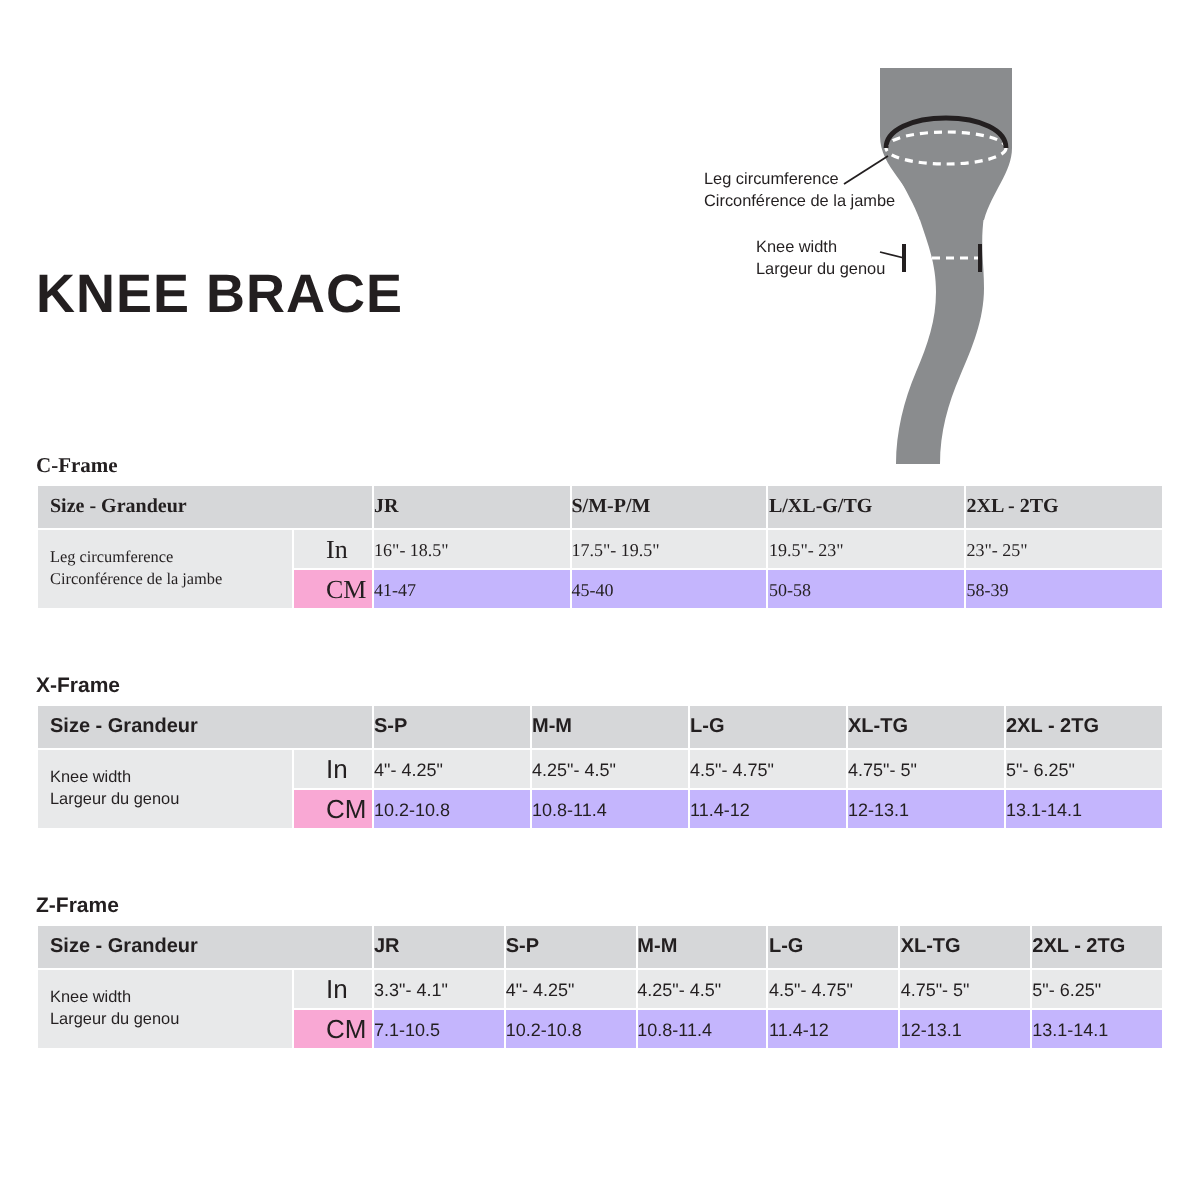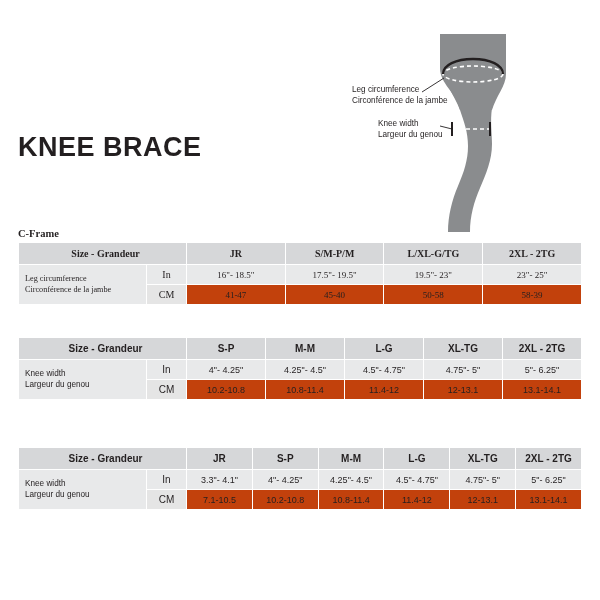--- a/index.html
+++ b/index.html
@@ -67,57 +67,58 @@
   .tbl-wrap { position: absolute; left: 18px; width: 564px; }
   table {
     border-collapse: collapse;
     width: 564px;
     table-layout: fixed;
   }
   td, th {
     border: 1px solid #ffffff;
     font-weight: normal;
     padding: 0;
-    text-align: center;
+    text-align: left;
     vertical-align: middle;
     font-size: 9px;
     color: #231f20;
   }
   tr.header-row td {
     background: #d6d7d9;
     font-weight: bold;
     font-size: 10px;
     height: 21px;
   }
   tr.header-row td.lbl {
-    text-align: center;
+    text-align: left;
     padding-left: 6px;
     font-size: 10px;
   }
   tr.data-row td {
     background: #e8e9ea;
     height: 19px;
   }
   tr.data-row.alt td {
-    background: #c2410c;
+    background: #c4b5fd;
   }
   td.rowlabel {
     text-align: left;
     padding-left: 6px;
     font-size: 8.2px;
     line-height: 1.3;
     background: #e8e9ea;
   }
   td.unit {
-    font-size: 10px;
+    font-size: 13px;
     background: #e8e9ea;
+    padding-left: 16px;
   }
   tr.data-row.alt td.rowlabel,
   tr.data-row.alt td.unit {
-    background: #e5e5e5;
+    background: #f9a8d4;
   }
   .rowlabel span { display: block; }
 </style>
 </head>
 <body>
 
 <div class="page">
 
   <div class="title-block">
     <div class="title-line">KNEE BRACE</div>
@@ -198,20 +199,21 @@
           <td>41-47</td>
           <td>45-40</td>
           <td>50-58</td>
           <td>58-39</td>
         </tr>
       </tbody>
     </table>
   </div>
 
   <div class="tbl-wrap" style="top:337px;">
+    <div class="section-label">X-Frame</div>
     <table>
       <colgroup>
         <col style="width:128px">
           <col style="width:40px">
         <col>
           <col>
           <col>
           <col>
           <col>
       </colgroup>
@@ -242,20 +244,21 @@
           <td>10.8-11.4</td>
           <td>11.4-12</td>
           <td>12-13.1</td>
           <td>13.1-14.1</td>
         </tr>
       </tbody>
     </table>
   </div>
 
   <div class="tbl-wrap" style="top:447px;">
+    <div class="section-label">Z-Frame</div>
     <table>
       <colgroup>
         <col style="width:128px">
           <col style="width:40px">
         <col>
           <col>
           <col>
           <col>
           <col>
           <col>

